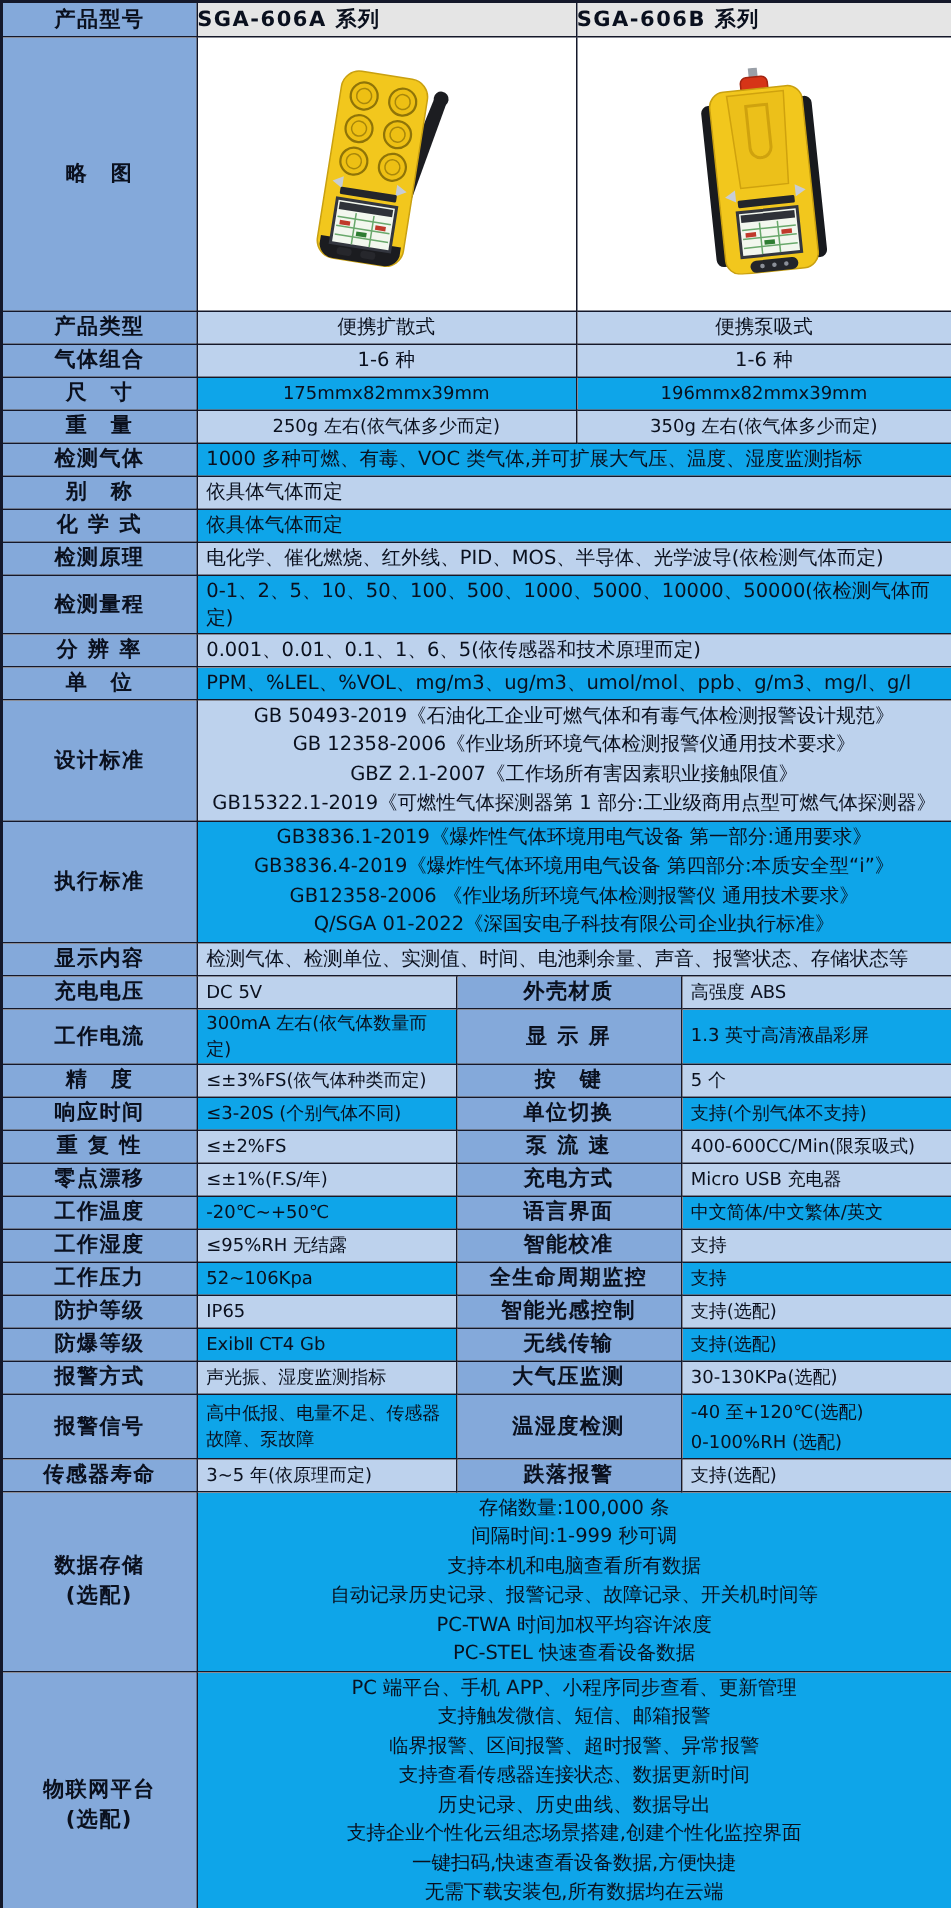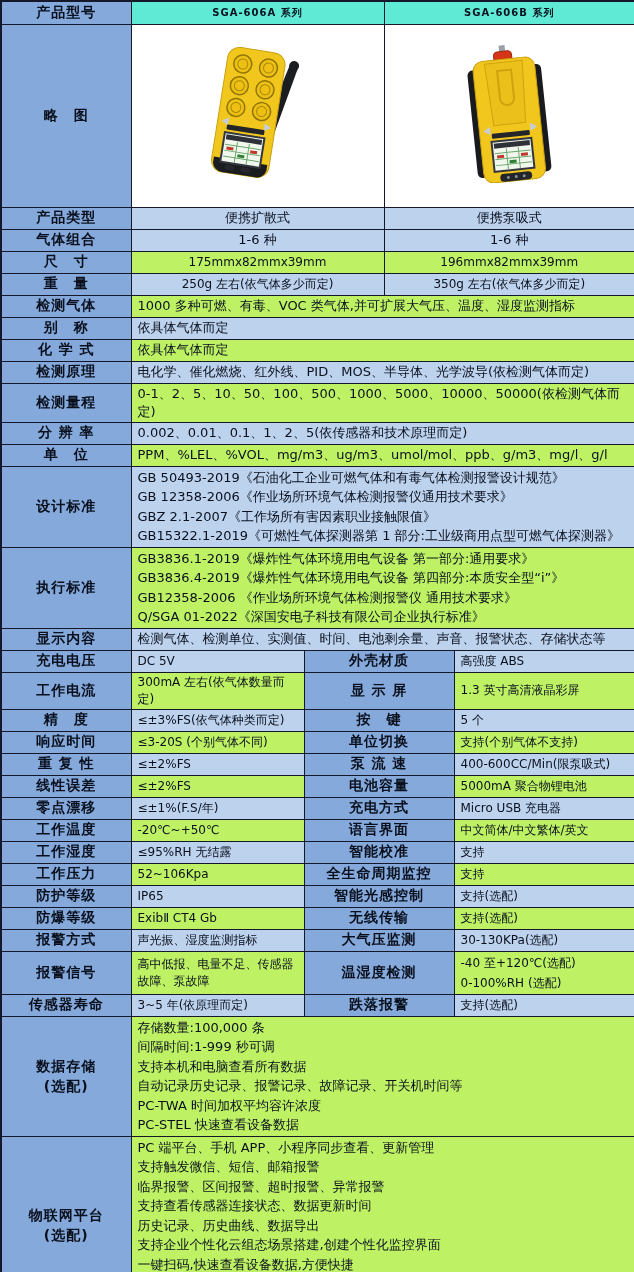--- a/index.html
+++ b/index.html
@@ -1,26 +1,26 @@
 <!DOCTYPE html>
 <html><head>
 <meta charset="utf-8">
 <style>
   html,body{margin:0;padding:0;background:#ffffff;}
   body{width:634px;font-family:"DejaVu Sans","Liberation Sans",sans-serif;color:#0a101e;}
   table.spec{border-collapse:collapse;width:634px;table-layout:fixed;border:2px solid #14182a;}
   td{border:1px solid #14182a;font-size:13px;color:#0a101e;overflow:hidden;vertical-align:middle;padding:0;}
   td.lb{background:#84a9da;font-weight:bold;text-align:center;font-size:14px;letter-spacing:1px;}
-  td.hv{background:#5eead4;font-weight:bold;text-align:center;font-size:10px;letter-spacing:1px;}
+  td.hv{background:#e5e5e5;font-weight:bold;font-size:14px;letter-spacing:1px;}
   tr.rd td.v{background:#bdd2ed;}
-  tr.rl td.v{background:#bef264;}
+  tr.rl td.v{background:#0ea5e9;}
   td.c{text-align:center;margin-left:24px;}
   td.p{text-align:left;padding:1px 6px;}
   td.s12{font-size:12px;}
-  .ml div{line-height:19.5px;white-space:nowrap;}
+  .ml div{line-height:19.5px;white-space:nowrap;text-align:center;}
   .ml{padding:2px 6px;}
   tr.h1{height:22px;}
   tr.hh{height:23px;margin-left:35px;}
   tr.sk{height:183px;}
   tr.alarm{height:43px;}
   td.img{background:#ffffff;text-align:center;vertical-align:middle;}
   .lb2 div{line-height:20px;letter-spacing:1px;}
   .v2two div{line-height:20px;}
 </style>
 </head>
@@ -157,21 +157,21 @@
   <tr class="h1 rd">
     <td class="lb">检测原理</td>
     <td class="v p" colspan="4">电化学、催化燃烧、红外线、PID、MOS、半导体、光学波导(依检测气体而定)</td>
   </tr>
   <tr class="h1 rl">
     <td class="lb">检测量程</td>
     <td class="v p" colspan="4">0-1、2、5、10、50、100、500、1000、5000、10000、50000(依检测气体而定)</td>
   </tr>
   <tr class="h1 rd">
     <td class="lb">分 辨 率</td>
-    <td class="v p" colspan="4">0.002、0.01、0.1、1、2、5(依传感器和技术原理而定)</td>
+    <td class="v p" colspan="4">0.001、0.01、0.1、1、6、5(依传感器和技术原理而定)</td>
   </tr>
   <tr class="h1 rl">
     <td class="lb">单　位</td>
     <td class="v p" colspan="4">PPM、%LEL、%VOL、mg/m3、ug/m3、umol/mol、ppb、g/m3、mg/l、g/l</td>
   </tr>
 
   <tr class="rd">
     <td class="lb">设计标准</td>
     <td class="v p ml" colspan="4">
       <div>GB 50493-2019《石油化工企业可燃气体和有毒气体检测报警设计规范》</div>
@@ -218,26 +218,20 @@
     <td class="lb">响应时间</td>
     <td class="v p s12">≤3-20S (个别气体不同)</td>
     <td class="lb" colspan="2">单位切换</td>
     <td class="v p s12">支持(个别气体不支持)</td>
   </tr>
   <tr class="h1 rd">
     <td class="lb">重 复 性</td>
     <td class="v p s12">≤±2%FS</td>
     <td class="lb" colspan="2">泵 流 速</td>
     <td class="v p s12">400-600CC/Min(限泵吸式)</td>
-  </tr>
-  <tr class="h1 rl">
-    <td class="lb">线性误差</td>
-    <td class="v p s12">≤±2%FS</td>
-    <td class="lb" colspan="2">电池容量</td>
-    <td class="v p s12">5000mA 聚合物锂电池</td>
   </tr>
   <tr class="h1 rd">
     <td class="lb">零点漂移</td>
     <td class="v p s12">≤±1%(F.S/年)</td>
     <td class="lb" colspan="2">充电方式</td>
     <td class="v p s12">Micro USB 充电器</td>
   </tr>
   <tr class="h1 rl">
     <td class="lb">工作温度</td>
     <td class="v p s12">-20℃~+50℃</td>

